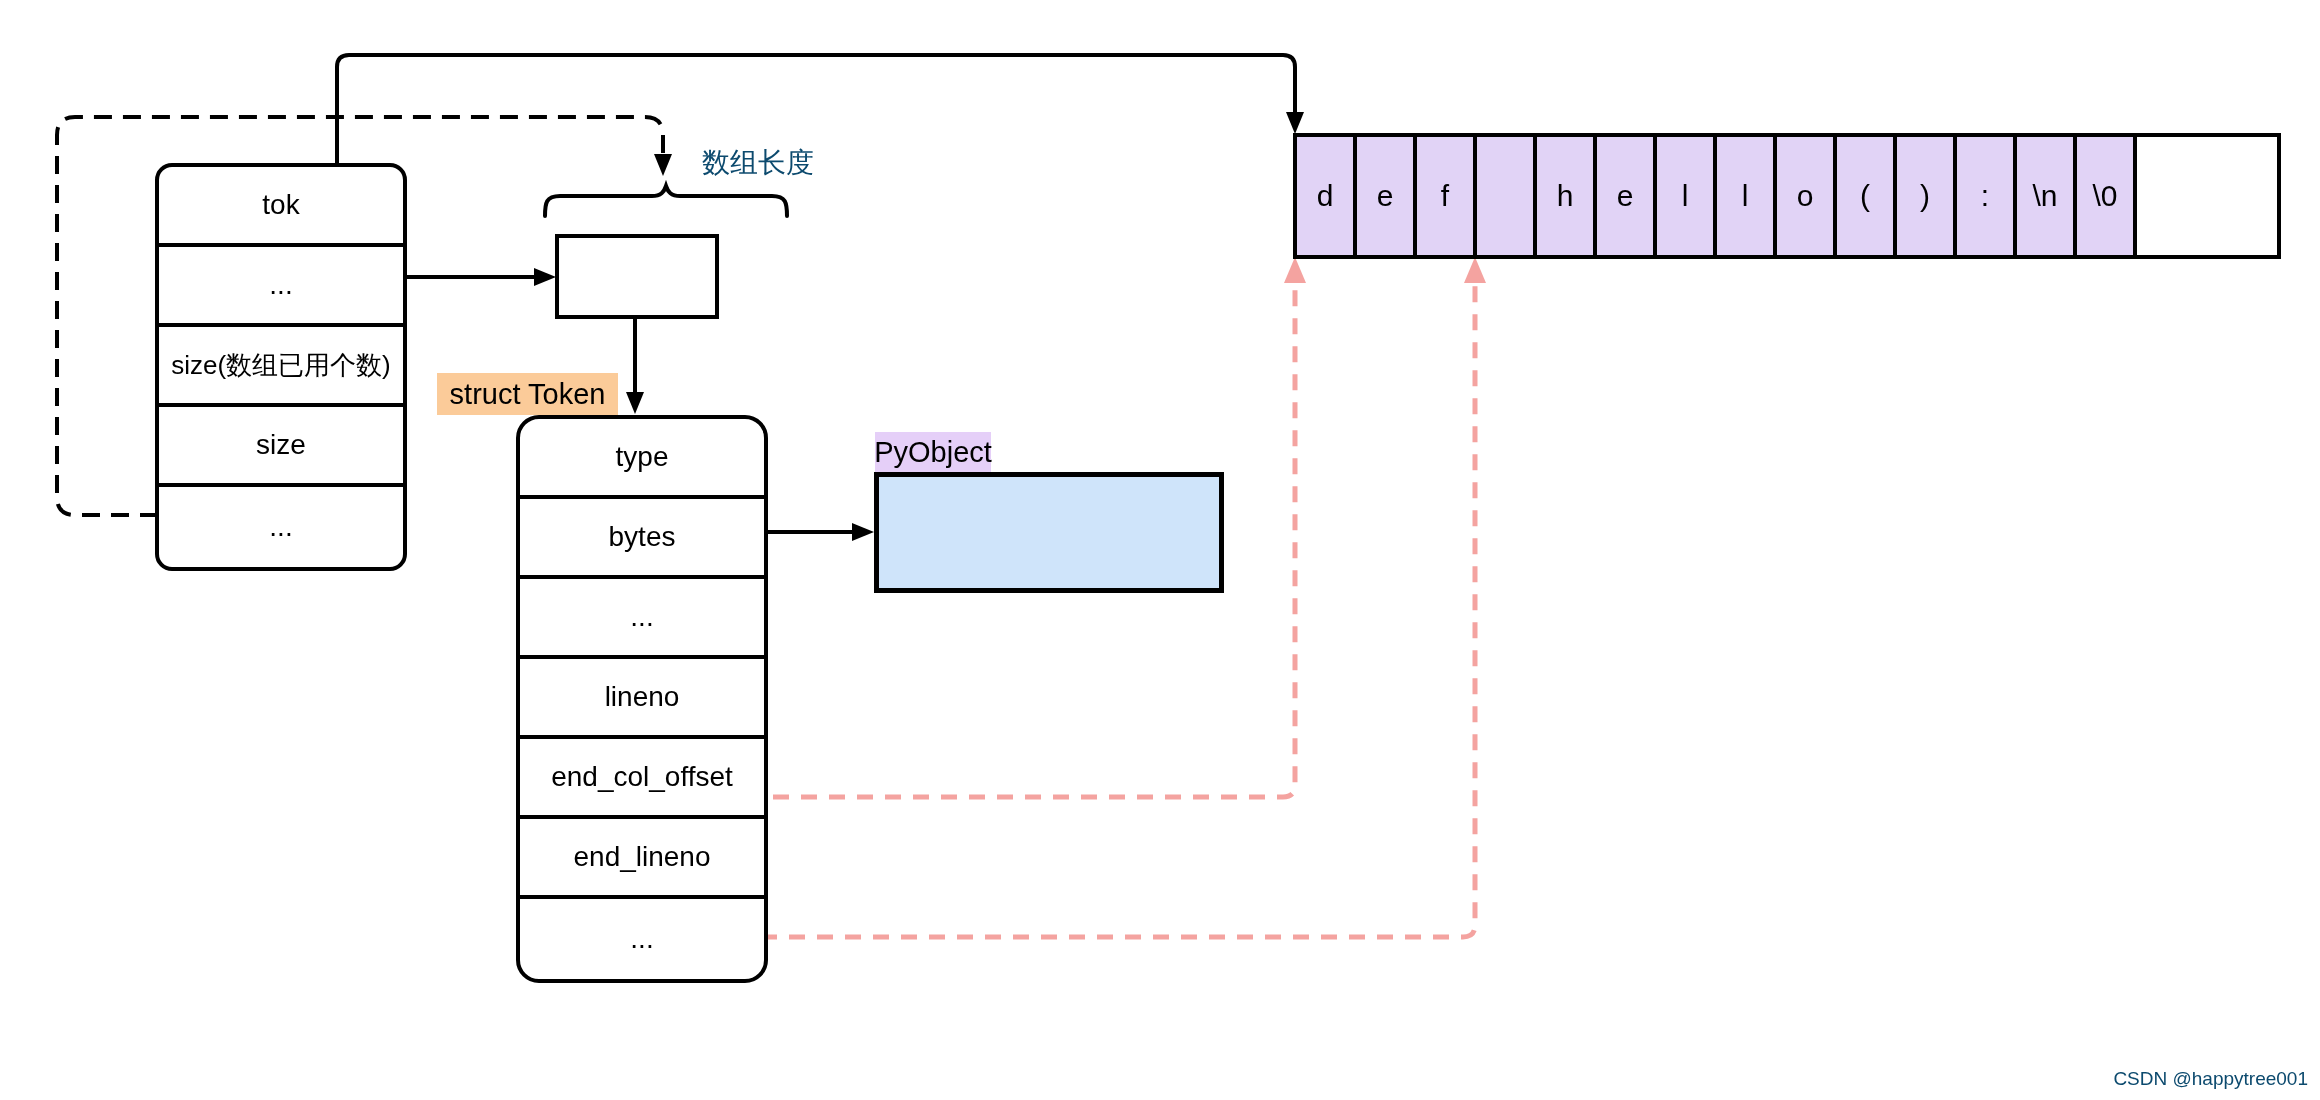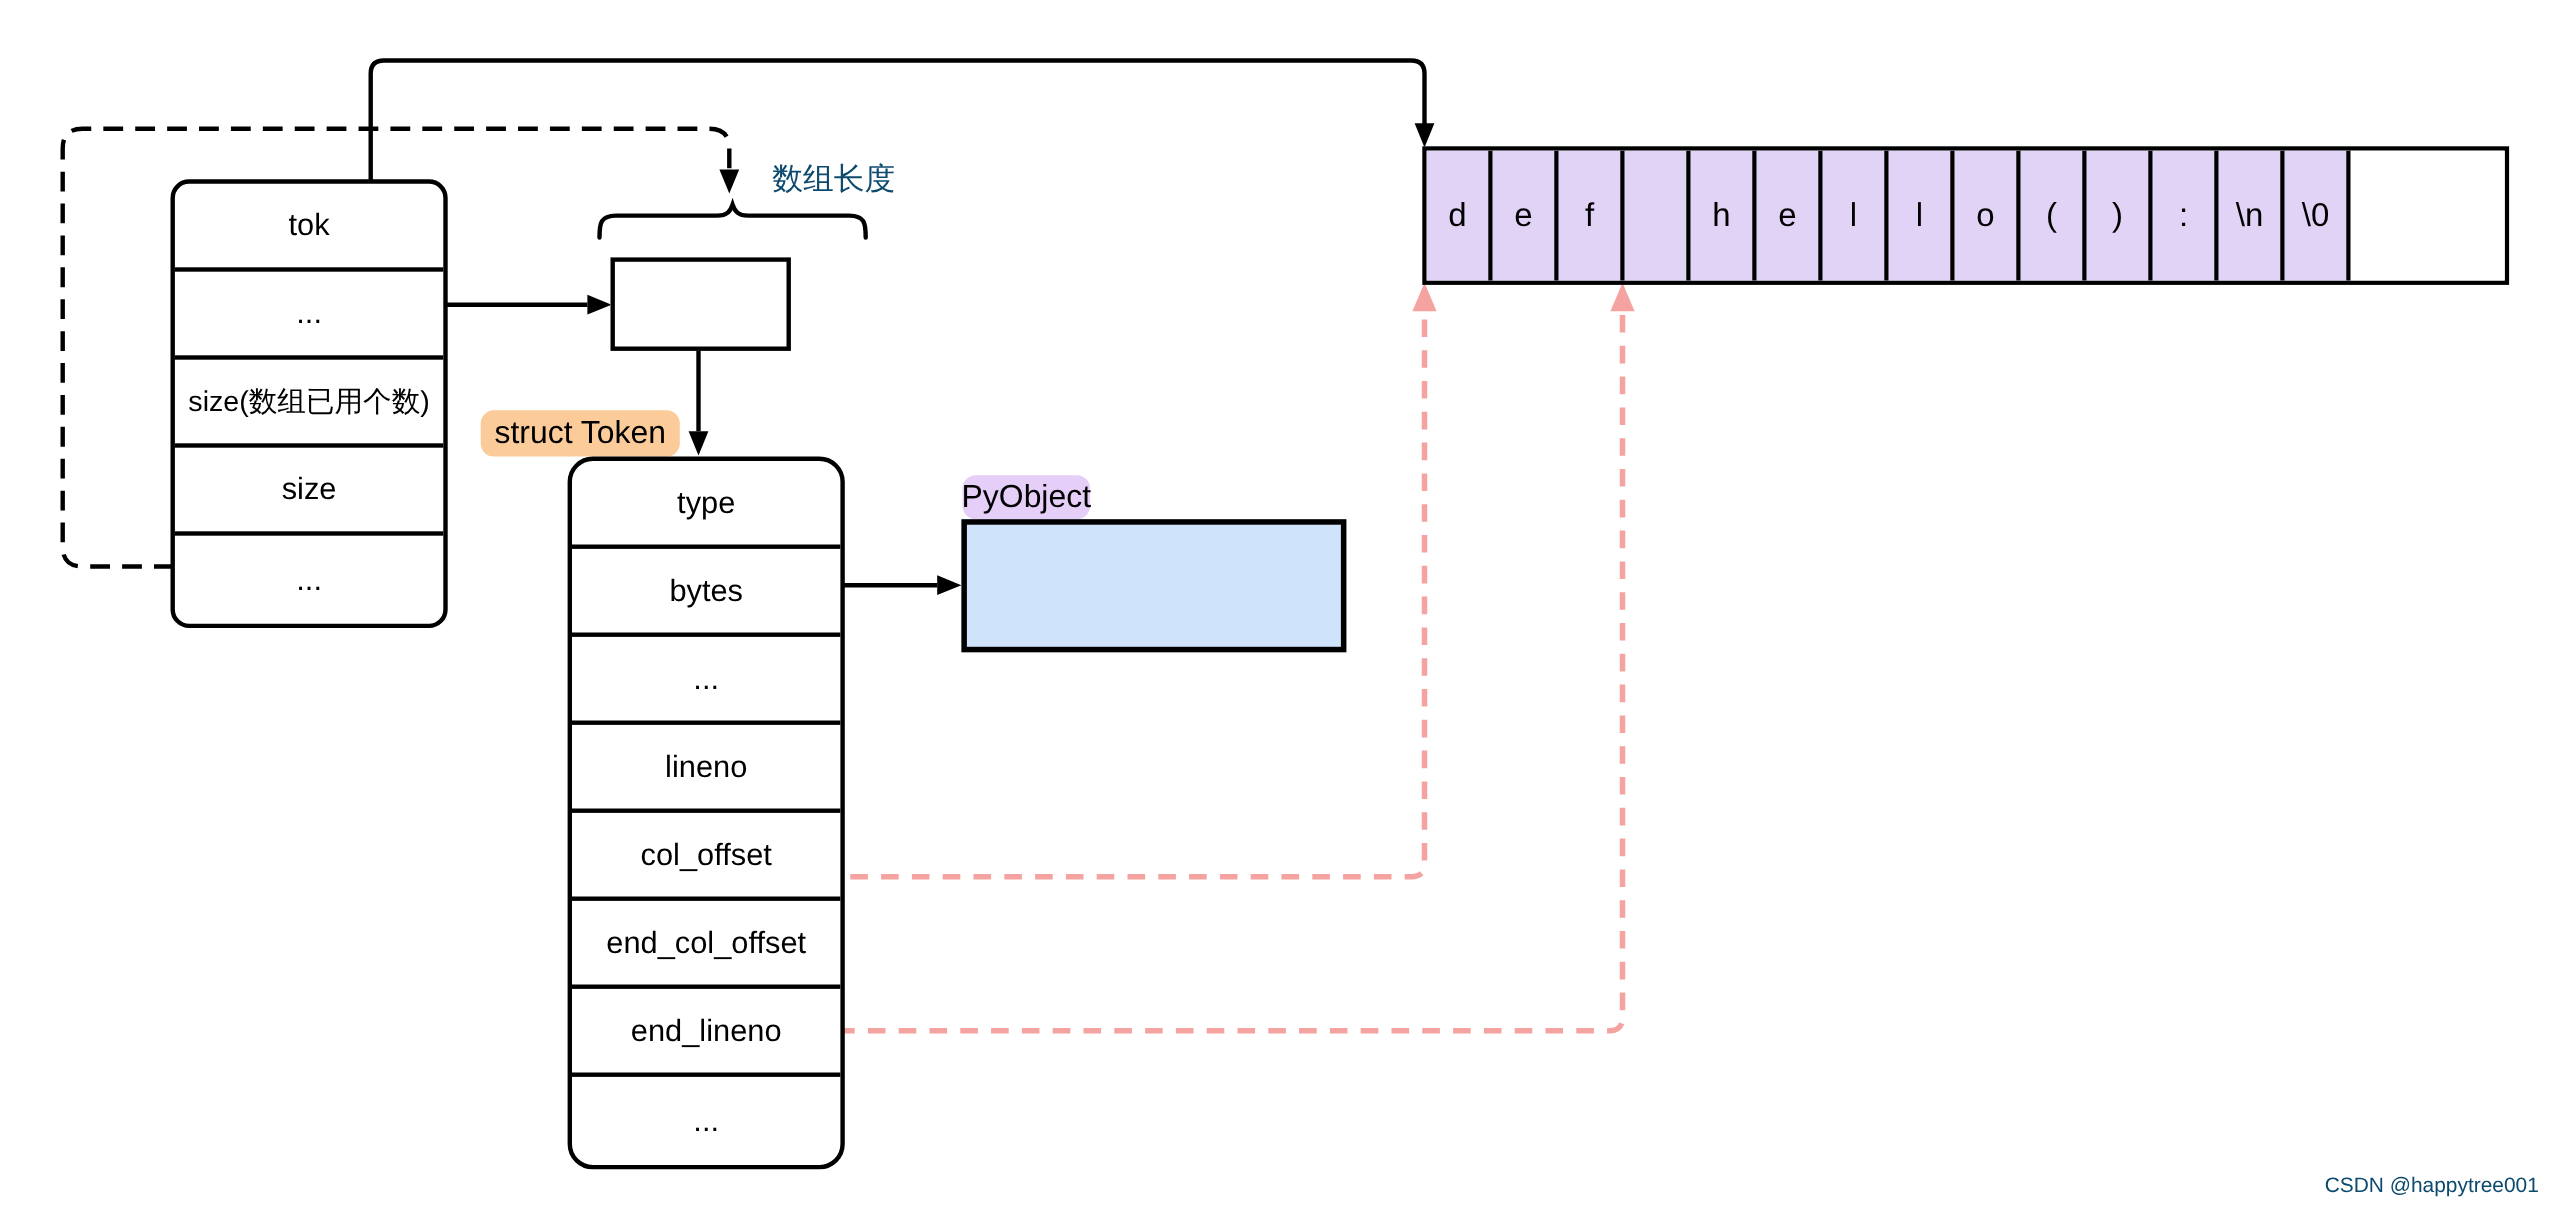--- a/index.html
+++ b/index.html
@@ -27,21 +27,20 @@
     box-sizing:border-box; border:4px solid #000; background:#fff;
   }
   .pyobject-box {
     position:absolute; left:874px; top:472px; width:350px; height:121px;
     box-sizing:border-box; border:5px solid #000; background:#cfe4fa;
   }
 
   .tag-label {
     position:absolute; display:flex; align-items:center; justify-content:center;
     font-size:29px;
-    border-radius:12px;
   }
   .struct-label { left:437px; top:373px; width:181px; height:42px; background:#fbcb99; }
   .pyobj-label  { left:875px; top:432px; width:116px; height:40px; background:#e5cff8; }
 
   .brace-label {
     position:absolute; left:702px; top:144px; font-size:28px; color:#0c4a6e;
   }
 
   .char-array {
     position:absolute; left:1293px; top:133px; height:126px;
@@ -121,23 +120,20 @@
     <div class="trow">
       <span>bytes</span>
     </div>
     <div class="trow">
       <span>...</span>
     </div>
     <div class="trow">
       <span>lineno</span>
     </div>
     <div class="trow">
-      <span>col_offset</span>
-    </div>
-    <div class="trow">
       <span>end_col_offset</span>
     </div>
     <div class="trow">
       <span>end_lineno</span>
     </div>
     <div class="trow">
       <span>...</span>
     </div>
   </div>
 

